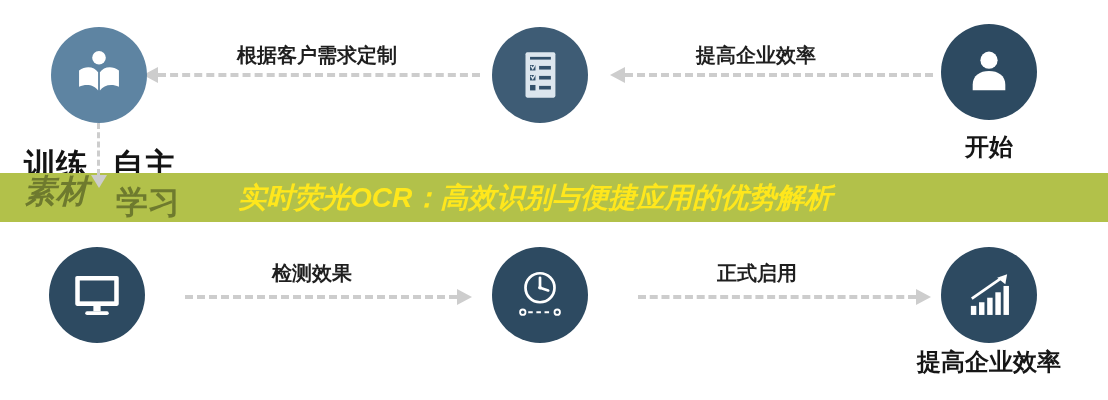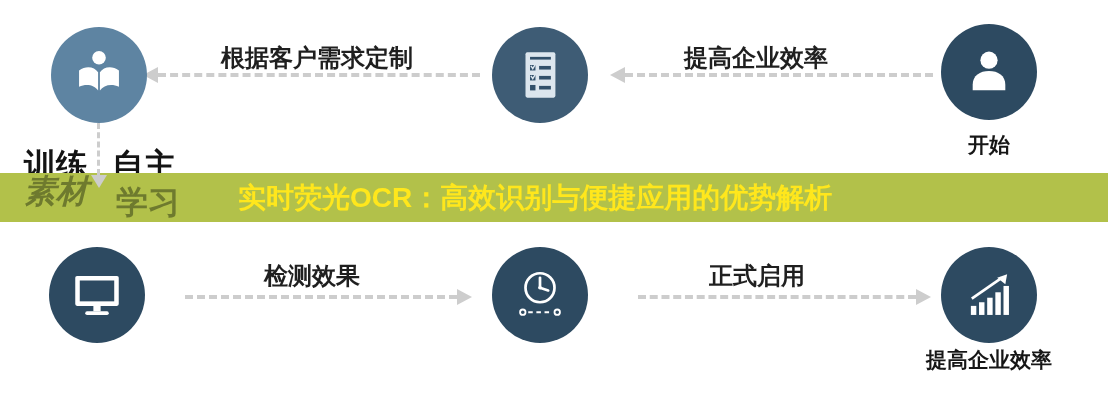--- a/index.html
+++ b/index.html
@@ -13,26 +13,26 @@
   .node-light{background:#5e84a2;}
 
   .harrow{position:absolute;border-top:4px dashed #cdcdcd;z-index:1;}
   .harrow .head{position:absolute;width:0;height:0;top:-10px;border-top:8px solid transparent;border-bottom:8px solid transparent;}
   .head-left{left:-15px;border-right:15px solid #cdcdcd;}
   .head-right{right:-15px;border-left:15px solid #cdcdcd;}
 
   .varrow{position:absolute;border-left:3px dashed #cdcdcd;z-index:6;}
   .varrow .vhead{position:absolute;bottom:-13px;left:-9px;width:0;height:0;border-left:8px solid transparent;border-right:8px solid transparent;border-top:13px solid #cdcdcd;}
 
-  .flow-label{position:absolute;font-size:24px;font-weight:bold;color:#1f1f1f;text-align:center;z-index:3;white-space:nowrap;}
-  .node-label{position:absolute;font-size:21px;font-weight:bold;color:#161616;text-align:center;z-index:3;white-space:nowrap;}
+  .flow-label{position:absolute;font-size:20px;font-weight:bold;color:#1f1f1f;text-align:center;z-index:3;white-space:nowrap;}
+  .node-label{position:absolute;font-size:24px;font-weight:bold;color:#161616;text-align:center;z-index:3;white-space:nowrap;}
   .side-label{position:absolute;font-size:32px;font-weight:bold;color:#141414;z-index:4;white-space:nowrap;}
   .side-label.on-banner{color:#6e7a2e;z-index:6;}
 
-  #banner{position:absolute;left:0;top:173px;width:1108px;height:49px;background:#b2c14a;z-index:5;}
+  #banner{position:absolute;left:0;top:173px;width:1108px;height:49px;background:#b2c14a;z-index:5;font-style:italic;}
   #banner-title{position:absolute;left:238px;top:0;line-height:49px;font-size:28px;font-weight:bold;color:#ffe71c;white-space:nowrap;}
 </style>
 </head>
 <body>
 
 <div id="canvas">
 
   <div class="node node-light" style="left:51px;top:27px;">
     <span>
       <svg viewBox="0 0 64 64">

